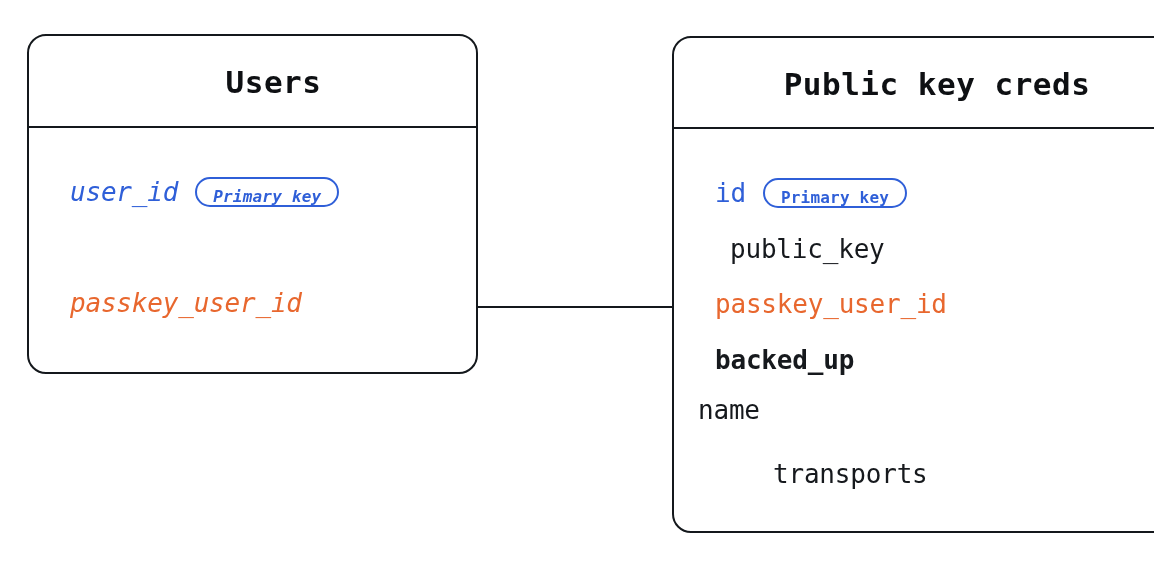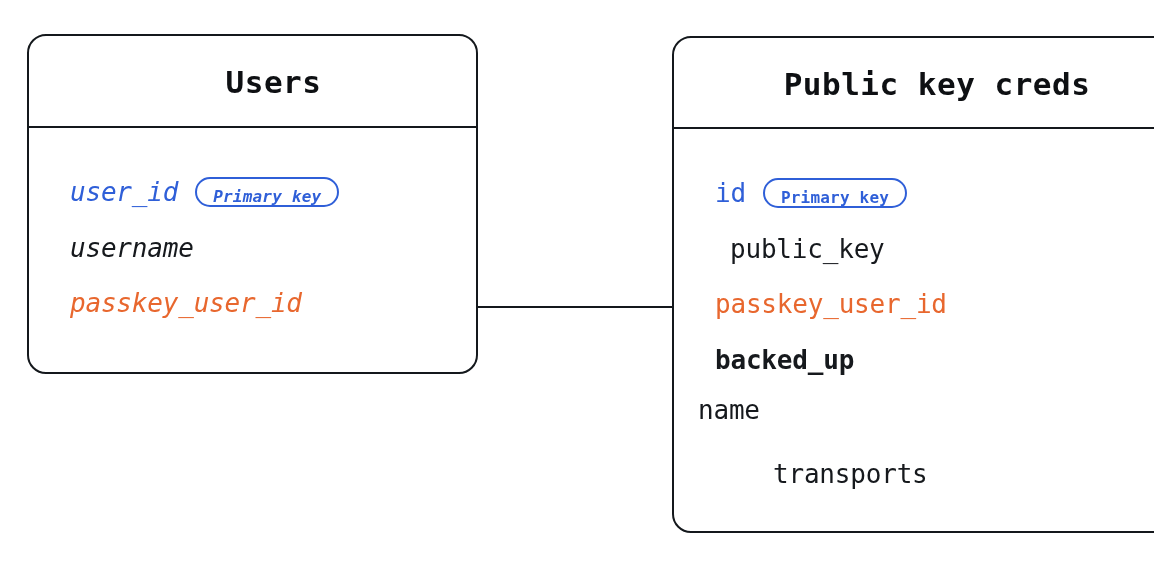--- a/index.html
+++ b/index.html
@@ -122,23 +122,20 @@
 
     <div class="entity-divider" style="top: 89.5px;"></div>
 
     <div class="entity-fields" id="fields-users" style="top: 92px; bottom: 0px; font-style: italic;">
         <div class="field-row" style="top: 47px; padding-left: 41px;">
           <span class="field-name is-pk">user_id</span>
           <span class="pk-badge">
             <span class="pk-badge-label">Primary key</span>
           </span>
         </div>
-        <div class="field-row" style="top: 102.5px; padding-left: 41px;">
-          <span class="field-name ">username</span>
-        </div>
         <div class="field-row" style="top: 158px; padding-left: 41px;">
           <span class="field-name is-fk">passkey_user_id</span>
         </div>
       </div>
   </div>
 
   <div class="entity" id="entity-public_key_creds" style="left: 672px; top: 36px; width: 530px; height: 497px;">
 
     <div class="entity-header" style="height: 91px;">
       <span class="entity-title">Public key creds</span>

